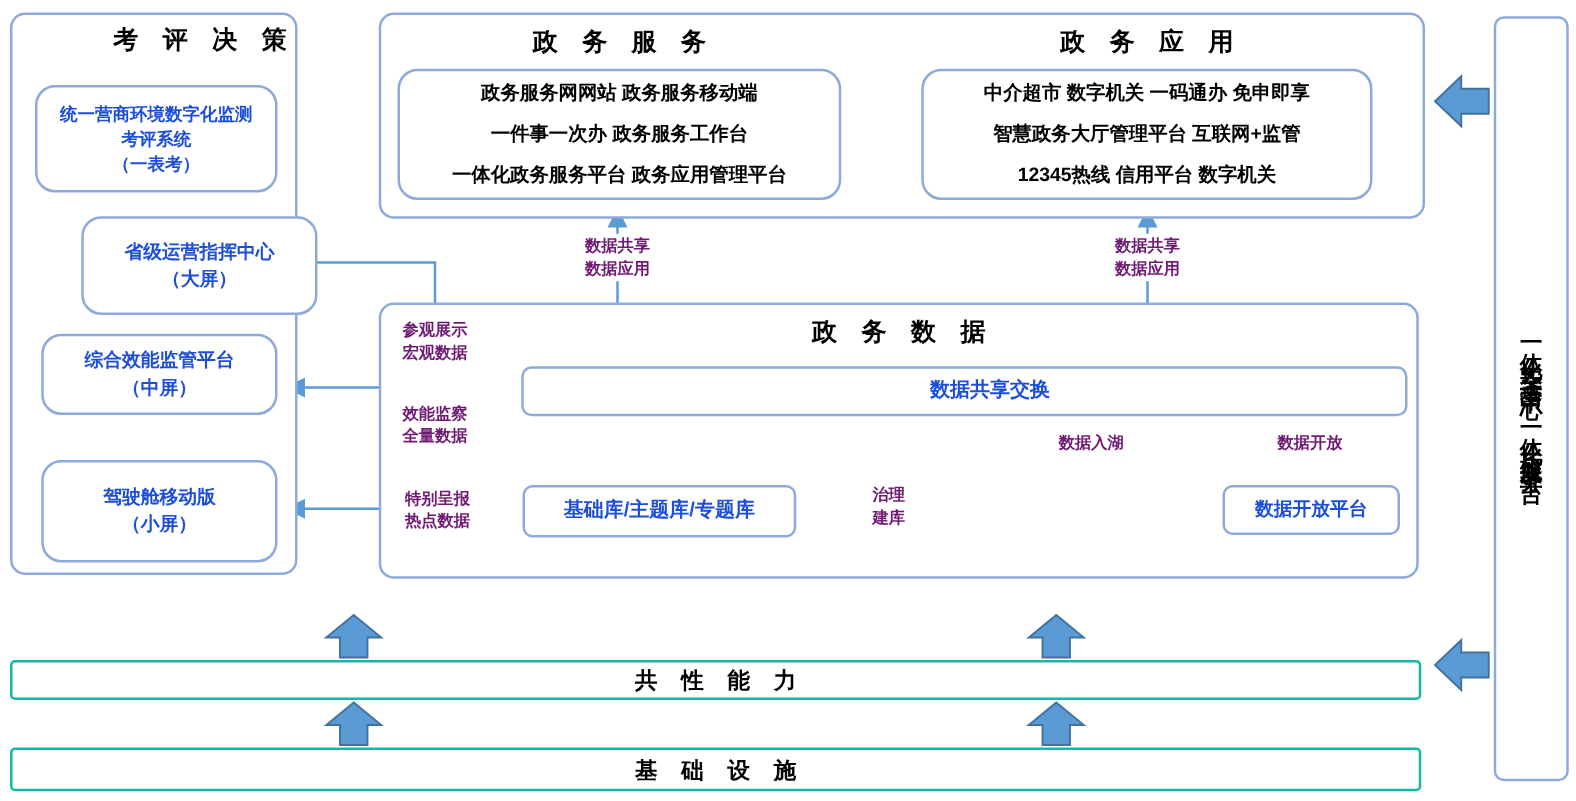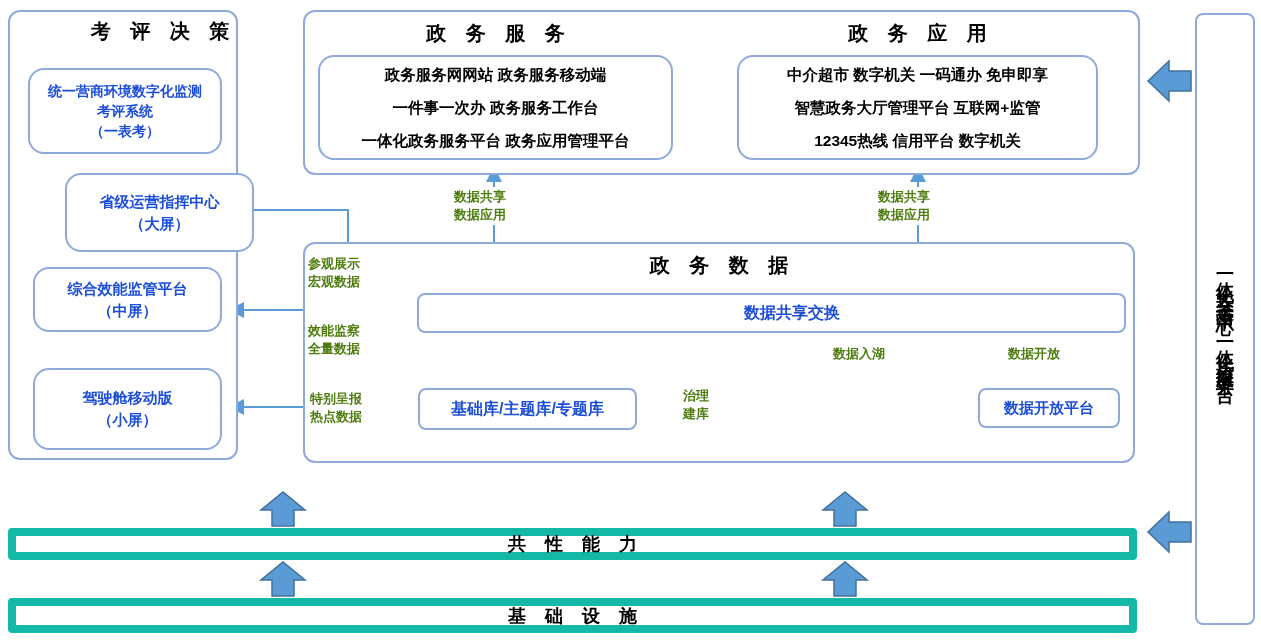--- a/index.html
+++ b/index.html
@@ -2,31 +2,31 @@
 <html><head>
 <meta charset="utf-8">
 <style>
   * { box-sizing: border-box; margin: 0; padding: 0; }
   body { background: #fff; font-family: "Liberation Sans", sans-serif; }
   #canvas { position: relative; width: 1261px; height: 641px; background: #fff; overflow: hidden; }
   svg.layer { position: absolute; left: 0; top: 0; width: 1261px; height: 641px; pointer-events: none; }
   .box { position: absolute; border: 2px solid #8EAADB; border-radius: 12px; background: #fff; }
   .box.r16 { border-radius: 16px; }
   .box.r8  { border-radius: 8px; }
-  .bar { position: absolute; border: 8px solid #14b8a6; border-radius: 4px; background: #fff;
+  .bar { position: absolute; border: 2px solid #14b8a6; border-radius: 4px; background: #fff;
          display: flex; align-items: center; justify-content: center; }
 
   .ctr { display: flex; flex-direction: column; align-items: center; justify-content: center; height: 100%; }
 
   .title { position: absolute; text-align: center; font-weight: bold; color: #000;
            font-size: 20px; letter-spacing: 7px; padding-left: 7px; }
   .boxtext { font-weight: bold; color: #1d4ed8; font-size: 15px; line-height: 22px; text-align: center; }
   .bigline { font-weight: bold; color: #000; font-size: 15.5px; line-height: 33px; text-align: center; white-space: nowrap; }
-  .lbl { position: absolute; background: #fff; font-weight: bold; color: #4d7c0f;
-         font-size: 13px; line-height: 18px; text-align: left; padding: 1px 0; }
+  .lbl { position: absolute; background: #fff; font-weight: bold; color: #701a75;
+         font-size: 13px; line-height: 18px; text-align: center; padding: 1px 0; }
   .bartext { font-weight: bold; color: #000; font-size: 18px; letter-spacing: 7px; padding-left: 7px; }
 
   .vrail { position: absolute; border: 2px solid #8EAADB; border-radius: 8px; background: #fff;
            display: flex; align-items: center; justify-content: center; }
   .vtext { writing-mode: vertical-lr; text-orientation: upright; font-weight: bold; color: #000;
            font-size: 18px; letter-spacing: 5px; line-height: 1; }
 </style>
 </head>
 <body>
 

